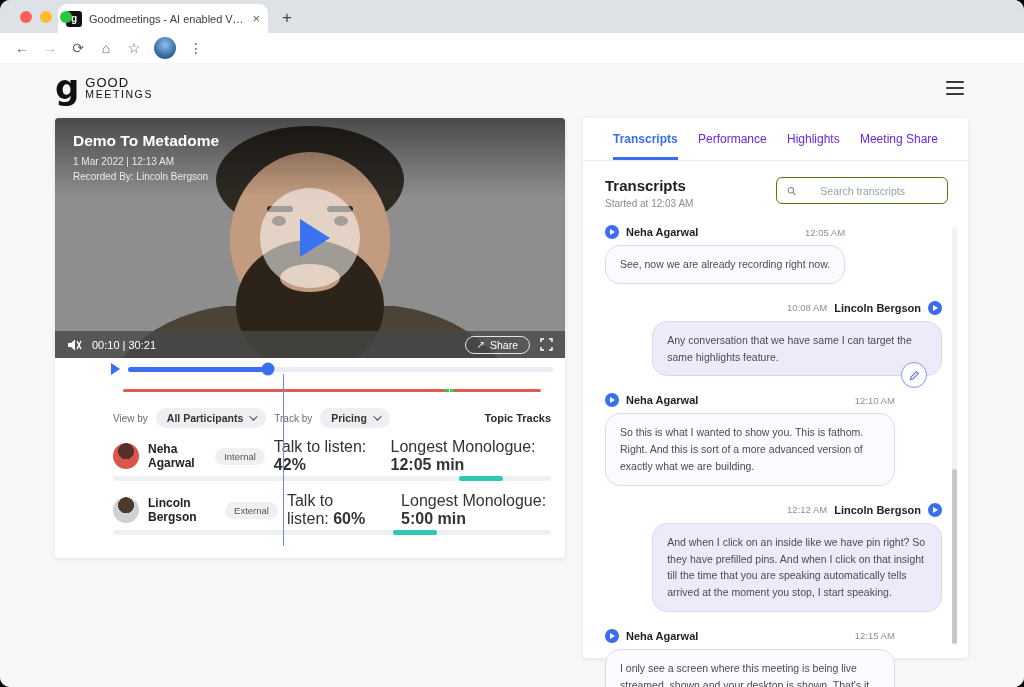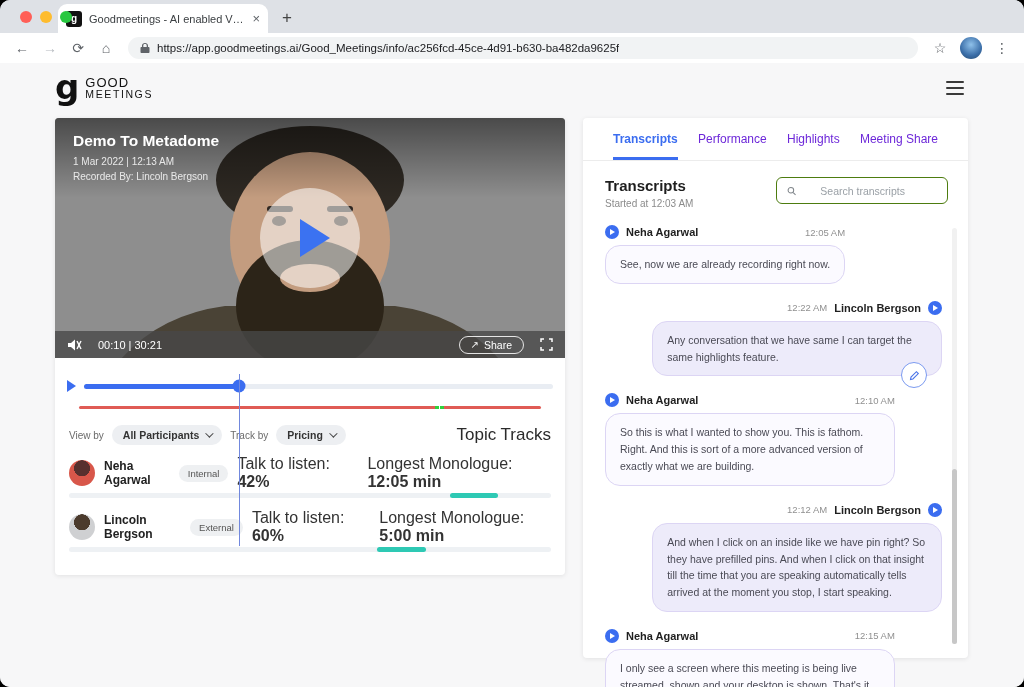--- a/index.html
+++ b/index.html
@@ -40,40 +40,40 @@
   
   .left-card { width:510px; }
   .video { position:relative; height:240px; background:linear-gradient(180deg,#959595,#828282); overflow:hidden; border-radius:4px 4px 0 0; }
   .video svg.person { position:absolute; inset:0; }
   .video-grad { position:absolute; top:0; left:0; right:0; height:80px; background:linear-gradient(180deg,rgba(0,0,0,.48),rgba(0,0,0,0)); }
   .v-title { position:absolute; top:14px; left:18px; color:#fff; font-size:15.5px; font-weight:bold; }
   .v-meta { position:absolute; top:38px; left:18px; color:#e9e9e9; font-size:10px; }
   .v-rec { position:absolute; top:53px; left:18px; color:#e9e9e9; font-size:10px; }
   .play-overlay { position:absolute; left:50%; top:50%; transform:translate(-50%,-50%); width:100px; height:100px; border-radius:50%; background:rgba(255,255,255,0.55); display:flex; align-items:center; justify-content:center; }
   .play-overlay .tri { width:0; height:0; border-left:30px solid #3b72f1; border-top:19px solid transparent; border-bottom:19px solid transparent; margin-left:9px; }
-  .vbar { position:absolute; left:0; right:0; bottom:0; height:27px; background:rgba(72,72,72,0.78); display:flex; align-items:center; padding:0 12px; gap:16px; }
+  .vbar { position:absolute; left:0; right:0; bottom:0; height:27px; background:rgba(72,72,72,0.78); display:flex; align-items:center; padding:0 12px; gap:10px; }
   .v-time { color:#fff; font-size:11px; }
   .share-pill { margin-left:auto; border:1px solid rgba(255,255,255,0.85); color:#fff; font-size:10.5px; border-radius:12px; padding:2px 11px; display:flex; align-items:center; gap:5px; }
   .share-arrow { font-size:10px; }
 
   
-  .timeline-zone { position:relative; padding:21px 12px 10px; }
+  .timeline-zone { position:relative; padding:4px 12px 10px;margin-left:44px; }
   .progress-row { display:flex; align-items:center; gap:8px; height:14px; }
   .tl-play { width:0; height:0; border-left:9px solid #3b6df0; border-top:6px solid transparent; border-bottom:6px solid transparent; }
   .progress-track { position:relative; flex:1; height:5px; border-radius:3px; background:#e9edf3; }
   .progress-fill { position:absolute; left:0; top:0; bottom:0; border-radius:3px; background:#3b6df0; }
   .progress-handle { position:absolute; top:50%; width:13px; height:13px; border-radius:50%; background:#3b6df0; transform:translate(-50%,-50%); }
   .topic-row { position:relative; height:3px; border-radius:2px; background:#e05b55; margin:13px 12px 0 12px; }
   .topic-marker { position:absolute; top:0; bottom:0; width:9px; background:linear-gradient(90deg,#2fd13c 0 42%,#ffffff 42% 58%,#2fd13c 58%); }
   .playhead-line { position:absolute; top:16px; height:172px; width:1.5px; background:#7188dd; z-index:3; }
   .filters-row { display:flex; align-items:center; gap:8px; margin:16px 2px 0 2px; }
   .f-label { font-size:10px; color:#6b6b6b; }
   .pill { background:#edeff2; border-radius:14px; padding:4px 11px; font-size:10.5px; font-weight:bold; color:#333; display:flex; align-items:center; gap:6px; }
   .chev { width:6px; height:6px; border-right:1.6px solid #444; border-bottom:1.6px solid #444; transform:rotate(45deg) translateY(-2px); }
-  .topic-tracks { margin-left:auto; font-size:17px; font-weight:normal; color:#2b2b2b; }
+  .topic-tracks { margin-left:auto; font-size:11px; font-weight:bold; color:#2b2b2b; }
   .participants { margin-top:12px; }
   .participant { padding:0 2px; }
   .p-head { display:flex; align-items:center; gap:9px; height:32px; }
   .avatar { width:26px; height:26px; border-radius:50%; flex:none; }
   .avatar-1 { background:radial-gradient(circle at 50% 32%, #57302e 0 36%, #d8574a 37%); }
   .avatar-2 { background:radial-gradient(circle at 50% 32%, #4c3b2d 0 36%, #cfd0d2 37%); }
   .p-name { font-size:12px; font-weight:bold; color:#222; }
   .badge { background:#eef0f2; color:#555; font-size:9.5px; border-radius:10px; padding:3px 9px; }
   .p-stats { margin-left:auto; display:flex; gap:24px; font-size:16px; color:#333; align-items:center; }
   .p-stats b { font-weight:bold; }
@@ -123,26 +123,20 @@
       <span class="tab-close">×</span>
     </div>
     <div class="newtab">+</div>
   </div>
 
   <div class="toolbar">
     <span class="nav-ico">←</span>
     <span class="nav-ico dim">→</span>
     <span class="nav-ico">⟳</span>
     <span class="nav-ico">⌂</span>
-    <div class="urlbar">
-      <svg width="10" height="12" viewBox="0 0 10 12">
-          <path d="M2 5V3.5C2 2 3.3 1 5 1s3 1 3 2.5V5h.5c.5 0 1 .4 1 1v4c0 .6-.5 1-1 1h-7c-.5 0-1-.4-1-1V6c0-.6.5-1 1-1H2zm1.3 0h3.4V3.5c0-.9-.8-1.4-1.7-1.4s-1.7.5-1.7 1.4V5z" fill="#5f6368"></path>
-        </svg>
-      <span class="url-text">https://app.goodmeetings.ai/Good_Meetings/info/ac256fcd-45ce-4d91-b630-ba482da9625f</span>
-    </div>
     <span class="nav-ico">☆</span>
     <div class="tb-avatar"></div>
     <span class="nav-ico">⋮</span>
   </div>
 
   <div class="page">
 
     <div class="app-header">
       <div class="logo">
         <span class="logo-mark">g</span>
@@ -296,21 +290,21 @@
               <div class="bubble">
                 <span>See, now we are already recording right now.</span>
                 
               </div>
             </div>
 
             <div class="message right">
               <div class="msg-head">
                 <span class="play-badge"></span>
                 <span class="speaker">Lincoln Bergson</span>
-                <span class="msg-time">12:22 AM</span>
+                <span class="msg-time">10:08 AM</span>
               </div>
               <div class="bubble">
                 <span>Any conversation that we have same I can target the same highlights feature.</span>
                 <div class="edit-btn">
                   <svg width="11" height="11" viewBox="0 0 11 11">
                     <path d="M1.5 9.5l.5-2.4 5.4-5.4 1.9 1.9-5.4 5.4-2.4.5z" fill="none" stroke="#4b74e8" stroke-width="1.1"></path>
                   </svg>
                 </div>
               </div>
             </div>

